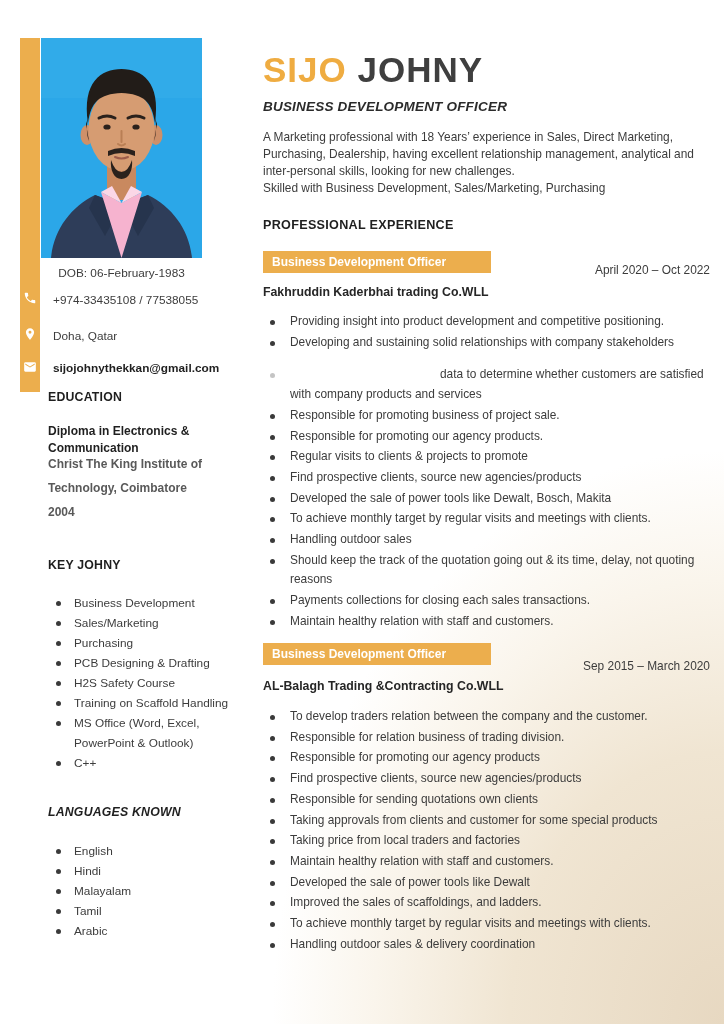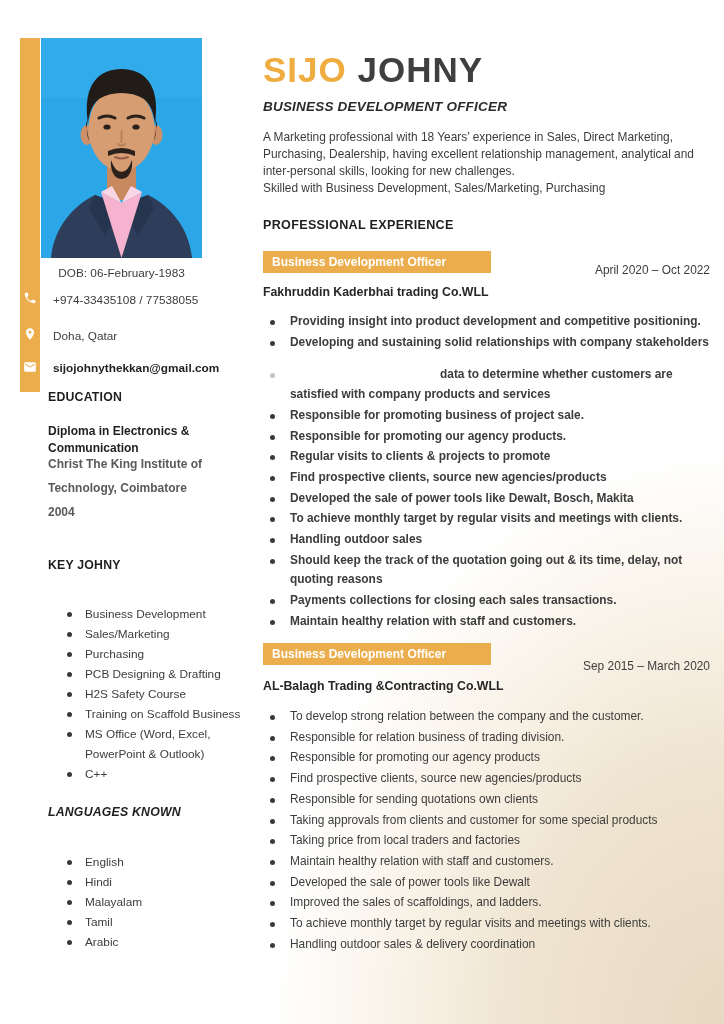--- a/index.html
+++ b/index.html
@@ -15,21 +15,21 @@
   .strip-icon{position:absolute; left:23px; width:14px; height:14px; color:#ffffff;}
   .strip-icon svg{width:14px; height:14px; display:block;}
   .photo{position:absolute; left:41px; top:38px; width:161px; height:220px; background:#2ba7e8; overflow:hidden;}
   .photo svg{display:block; width:161px; height:220px;}
   .dob{position:absolute; left:41px; top:266px; width:161px; text-align:center; font-size:11.8px; color:#3c3c3c;}
   .contact-text{position:absolute; left:53px; font-size:11.8px; color:#3c3c3c; white-space:nowrap;}
   .contact-text.email{font-weight:bold; color:#1f1f1f;}
   .side-heading{position:absolute; left:48px; font-size:12.3px; font-weight:bold; color:#1f1f1f; letter-spacing:0.2px;}
   .edu-degree{position:absolute; left:48px; top:423px; width:180px; font-size:12px; font-weight:bold; color:#1f1f1f; line-height:17px;}
   .edu-line{position:absolute; left:48px; font-size:12px; font-weight:bold; color:#595959;}
-  .side-list{position:absolute; left:42px; margin:16px; padding:0; list-style:none; width:185px;}
+  .side-list{position:absolute; left:42px; margin:5px; padding:0; list-style:none; width:185px;}
   .side-list li{position:relative; padding-left:27px; font-size:11.8px; color:#3c3c3c; line-height:20px;}
   .side-list li .bdot{position:absolute; left:9px; top:8px; width:5px; height:5px; border-radius:50%; background:#3a3a3a;}
   
   .main{position:absolute; left:263px; top:0; width:447px; height:1024px;}
   .name{position:absolute; top:50px; left:0; font-size:35px; font-weight:bold; letter-spacing:1px; white-space:nowrap;}
   .name .first{color:#efac41;}
   .name .last{color:#3f3f3f;}
   .job-title{position:absolute; top:99px; left:0; font-size:13.5px; font-weight:bold; font-style:italic; color:#2b2b2b; letter-spacing:0.2px;}
   .summary{position:absolute; top:129px; left:0; width:447px; font-size:11.9px; line-height:17px; color:#3c3c3c;}
   .section-heading{position:absolute; top:218px; left:0; font-size:12.6px; font-weight:bold; color:#1f1f1f; letter-spacing:0.3px;}
@@ -119,21 +119,21 @@
   <div class="edu-line" style="top:481px;">Technology, Coimbatore</div>
   <div class="edu-line" style="top:505px;">2004</div>
 
   <div class="side-heading" style="top:558px;">KEY JOHNY</div>
   <ul class="side-list" style="top:588px;">
     <li><span class="bdot"></span><span>Business Development</span></li>
     <li><span class="bdot"></span><span>Sales/Marketing</span></li>
     <li><span class="bdot"></span><span>Purchasing</span></li>
     <li><span class="bdot"></span><span>PCB Designing &amp; Drafting</span></li>
     <li><span class="bdot"></span><span>H2S Safety Course</span></li>
-    <li><span class="bdot"></span><span>Training on Scaffold Business</span></li>
+    <li><span class="bdot"></span><span>Training on Scaffold Handling</span></li>
     <li><span class="bdot"></span><span>MS Office (Word, Excel, PowerPoint &amp; Outlook)</span></li>
     <li><span class="bdot"></span><span>C++</span></li>
   </ul>
 
   <div class="side-heading" style="top:805px;font-style:italic;">LANGUAGES KNOWN</div>
   <ul class="side-list" style="top:836px;">
     <li><span class="bdot"></span><span>English</span></li>
     <li><span class="bdot"></span><span>Hindi</span></li>
     <li><span class="bdot"></span><span>Malayalam</span></li>
     <li><span class="bdot"></span><span>Tamil</span></li>
@@ -145,41 +145,41 @@
     <div class="job-title">BUSINESS DEVELOPMENT OFFICER</div>
     <div class="summary">
       <div>A Marketing professional with 18 Years’ experience in Sales, Direct Marketing, Purchasing, Dealership, having excellent relationship management, analytical and inter-personal skills, looking for new challenges.</div>
       <div>Skilled with Business Development, Sales/Marketing, Purchasing</div>
     </div>
     <div class="section-heading">PROFESSIONAL EXPERIENCE</div>
 
     <div class="role-bar" style="top:251px;">Business Development Officer</div>
     <div class="dates" style="top:263px;">April 2020 – Oct 2022</div>
     <div class="company" style="top:285px;">Fakhruddin Kaderbhai trading Co.WLL</div>
-    <ul class="bullets" style="top:312px;font-weight:bold;">
+    <ul class="bullets" style="top:312px;">
       <li><span class="bdot"></span><span class="btext">Providing insight into product development and competitive positioning.</span></li>
       <li><span class="bdot"></span><span class="btext">Developing and sustaining solid relationships with company stakeholders</span></li>
       <li class="ghost"><span class="bdot"></span><span class="btext">data to determine whether customers are satisfied with company products and services</span></li>
       <li><span class="bdot"></span><span class="btext">Responsible for promoting business of project sale.</span></li>
       <li><span class="bdot"></span><span class="btext">Responsible for promoting our agency products.</span></li>
       <li><span class="bdot"></span><span class="btext">Regular visits to clients &amp; projects to promote</span></li>
       <li><span class="bdot"></span><span class="btext">Find prospective clients, source new agencies/products</span></li>
       <li><span class="bdot"></span><span class="btext">Developed the sale of power tools like Dewalt, Bosch, Makita</span></li>
       <li><span class="bdot"></span><span class="btext">To achieve monthly target by regular visits and meetings with clients.</span></li>
       <li><span class="bdot"></span><span class="btext">Handling outdoor sales</span></li>
       <li><span class="bdot"></span><span class="btext">Should keep the track of the quotation going out &amp; its time, delay, not quoting reasons</span></li>
       <li><span class="bdot"></span><span class="btext">Payments collections for closing each sales transactions.</span></li>
       <li><span class="bdot"></span><span class="btext">Maintain healthy relation with staff and customers.</span></li>
     </ul>
 
     <div class="role-bar" style="top:643px;">Business Development Officer</div>
     <div class="dates" style="top:659px;">Sep 2015 – March 2020</div>
     <div class="company" style="top:679px;">AL-Balagh Trading &amp;Contracting Co.WLL</div>
     <ul class="bullets" style="top:707px;">
-      <li><span class="bdot"></span><span class="btext">To develop strong relation between the company and the customer.</span></li>
+      <li><span class="bdot"></span><span class="btext">To develop traders relation between the company and the customer.</span></li>
       <li><span class="bdot"></span><span class="btext">Responsible for relation business of trading division.</span></li>
       <li><span class="bdot"></span><span class="btext">Responsible for promoting our agency products</span></li>
       <li><span class="bdot"></span><span class="btext">Find prospective clients, source new agencies/products</span></li>
       <li><span class="bdot"></span><span class="btext">Responsible for sending quotations own clients</span></li>
       <li><span class="bdot"></span><span class="btext">Taking approvals from clients and customer for some special products</span></li>
       <li><span class="bdot"></span><span class="btext">Taking price from local traders and factories</span></li>
       <li><span class="bdot"></span><span class="btext">Maintain healthy relation with staff and customers.</span></li>
       <li><span class="bdot"></span><span class="btext">Developed the sale of power tools like Dewalt</span></li>
       <li><span class="bdot"></span><span class="btext">Improved the sales of scaffoldings, and ladders.</span></li>
       <li><span class="bdot"></span><span class="btext">To achieve monthly target by regular visits and meetings with clients.</span></li>

